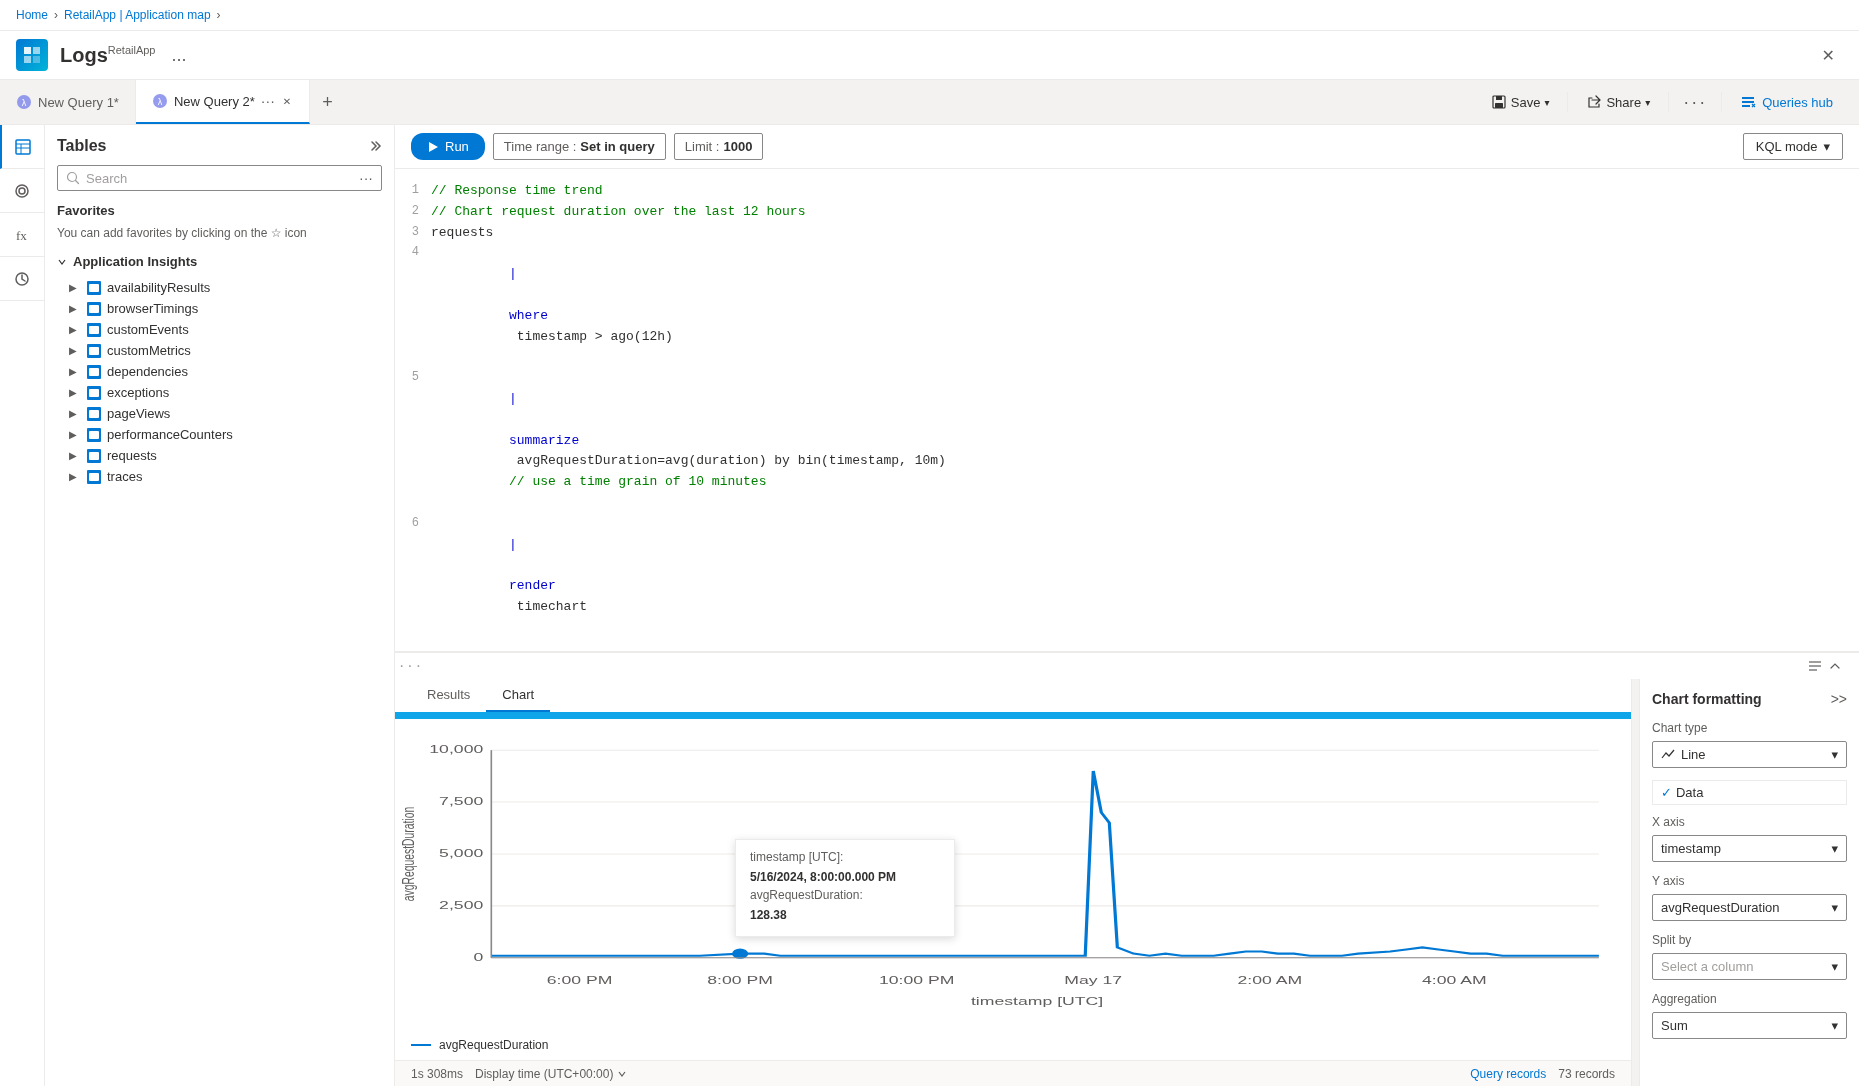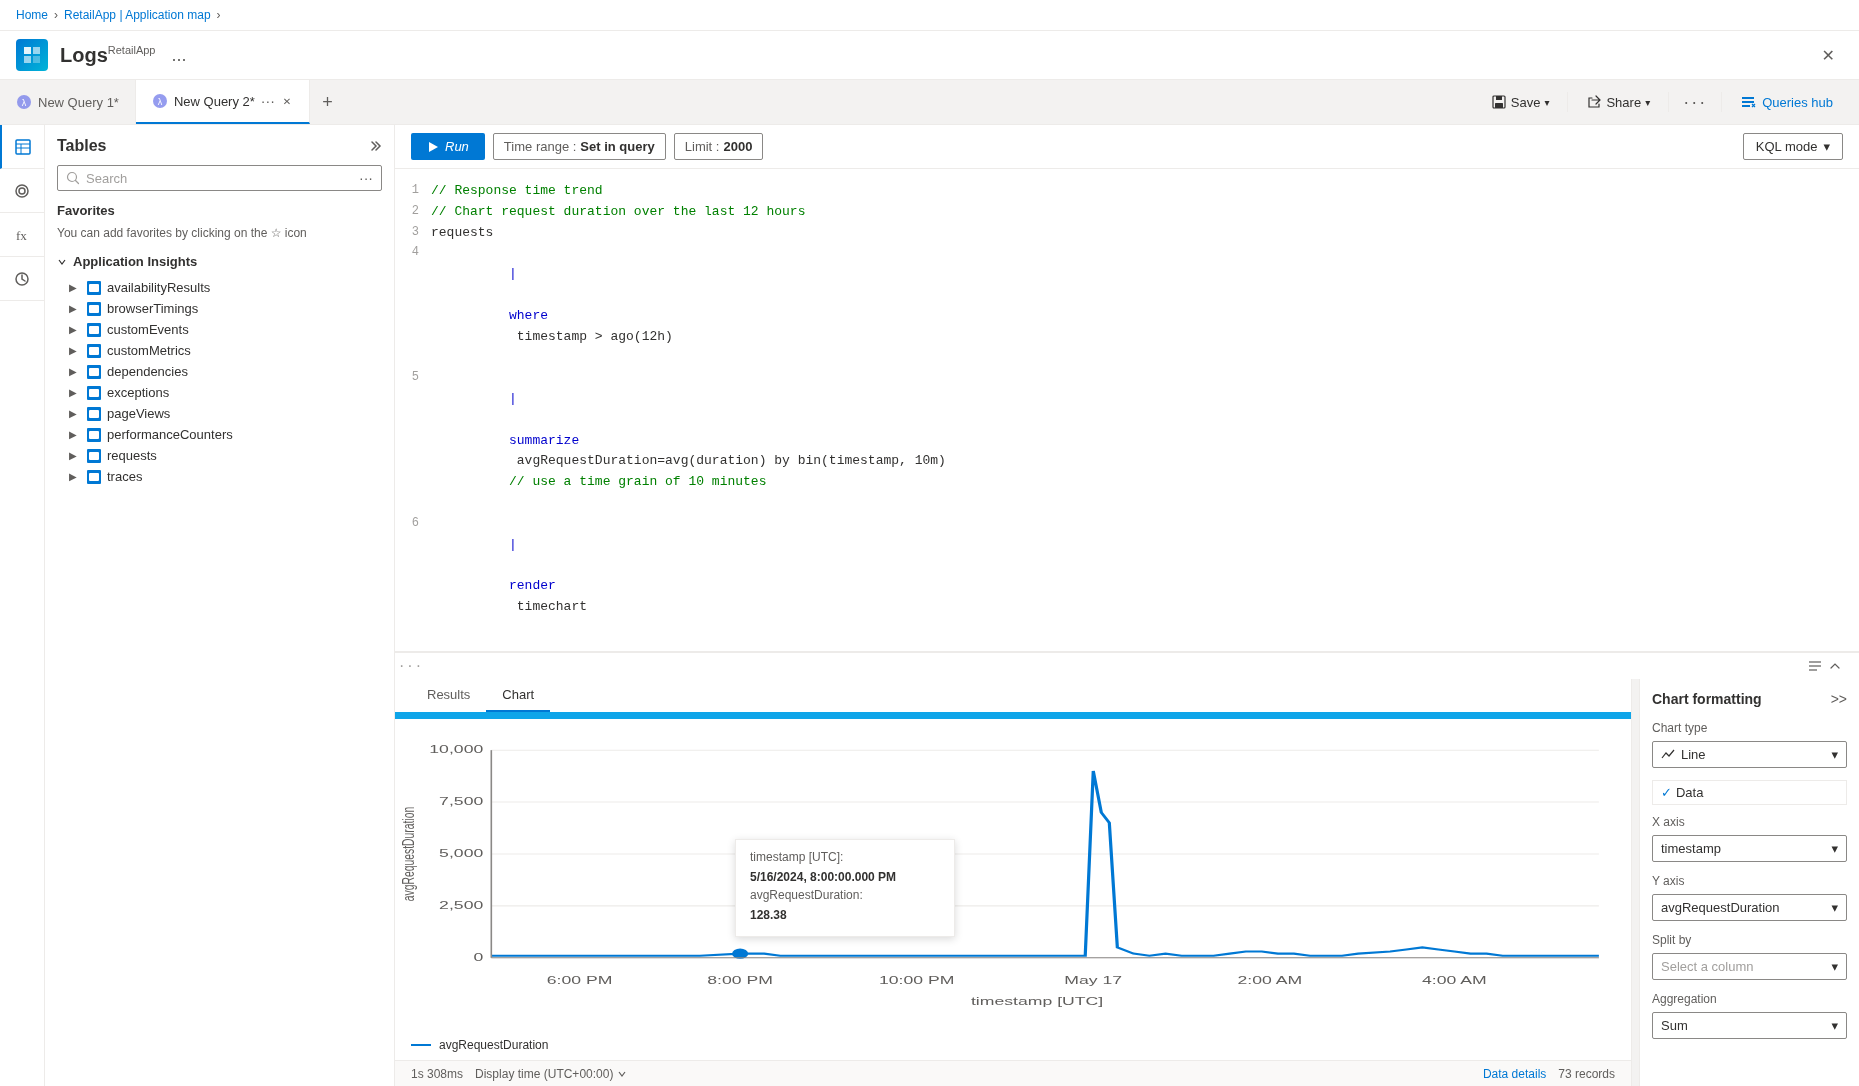--- a/index.html
+++ b/index.html
@@ -50,21 +50,21 @@
     .section-header { display: flex; align-items: center; gap: 6px; margin-bottom: 8px; cursor: pointer; }
     .section-header-title { font-weight: 600; color: #323130; font-size: 13px; }
     .tree-item { display: flex; align-items: center; gap: 6px; padding: 3px 0 3px 12px; cursor: pointer; color: #323130; font-size: 13px; }
     .tree-expand { width: 12px; color: #605e5c; font-size: 10px; }
     .tree-icon { width: 14px; height: 14px; background: #0078d4; border-radius: 1px; display: flex; align-items: center; justify-content: center; }
     .tree-icon-inner { width: 10px; height: 8px; background: #fff; border-radius: 1px; }
 
     
     .content-area { flex: 1; display: flex; flex-direction: column; overflow: hidden; }
     .query-toolbar { display: flex; align-items: center; gap: 8px; padding: 8px 16px; border-bottom: 1px solid #edebe9; }
-    .run-btn { display: flex; align-items: center; gap: 6px; background: #0078d4; color: white; border: none; padding: 6px 16px; border-radius: 2px; cursor: pointer; font-size: 13px; font-weight: 500; font-style: italic; }
+    .run-btn { display: flex; align-items: center; gap: 6px; background: #0078d4; color: white; border: none; padding: 6px 16px; border-radius: 12px; cursor: pointer; font-size: 13px; font-weight: 500; }
     .time-range-btn { display: flex; align-items: center; gap: 4px; border: 1px solid #8a8886; border-radius: 2px; padding: 5px 10px; cursor: pointer; color: #323130; font-size: 13px; }
     .time-range-label { color: #605e5c; }
     .time-range-value { font-weight: 600; color: #323130; }
     .limit-btn { display: flex; align-items: center; gap: 4px; border: 1px solid #8a8886; border-radius: 2px; padding: 5px 10px; cursor: pointer; color: #323130; font-size: 13px; }
     .limit-label { color: #605e5c; }
     .limit-value { font-weight: 600; }
     .kql-mode-btn { margin-left: auto; display: flex; align-items: center; gap: 6px; border: 1px solid #8a8886; border-radius: 2px; padding: 5px 12px; cursor: pointer; color: #323130; font-size: 13px; }
 
     
     .code-editor { padding: 12px 0; font-family: 'Consolas', 'Courier New', monospace; font-size: 13px; line-height: 1.6; border-bottom: 1px solid #edebe9; background: #fff; min-height: 160px; }
@@ -350,21 +350,21 @@
           <polygon points="2,1 11,6 2,11" fill="white"></polygon>
         </svg>
         <span>Run</span>
       </button>
       <div class="time-range-btn">
         <span class="time-range-label">Time range :</span>
         <span class="time-range-value">Set in query</span>
       </div>
       <div class="limit-btn">
         <span class="limit-label">Limit :</span>
-        <span class="limit-value">2000</span>
+        <span class="limit-value">1000</span>
       </div>
       <div class="kql-mode-btn">
         <span>KQL mode</span>
         <span>▾</span>
       </div>
     </div>
 
     <div class="code-editor" style="padding:12px 0; overflow:hidden;">
 
       <div class="code-line">
@@ -493,21 +493,21 @@
 
         <div class="status-bar">
           <span>1s 308ms</span>
           <div style="display:flex; align-items:center; gap:4px;">
             <span>Display time (UTC+00:00)</span>
             <svg width="10" height="10" viewBox="0 0 10 10">
               <path d="M2 3L5 7L8 3" stroke="#605e5c" stroke-width="1.2" fill="none"></path>
             </svg>
           </div>
           <div class="status-bar-right">
-            <a href="#" class="query-details-link">Data details</a>
+            <a href="#" class="query-details-link">Query records</a>
             <span>73 records</span>
           </div>
         </div>
       </div>
 
       <div class="scroll-track"></div>
 
       <div class="chart-panel">
         <div class="panel-header">
           <span class="panel-title">Chart formatting</span>

